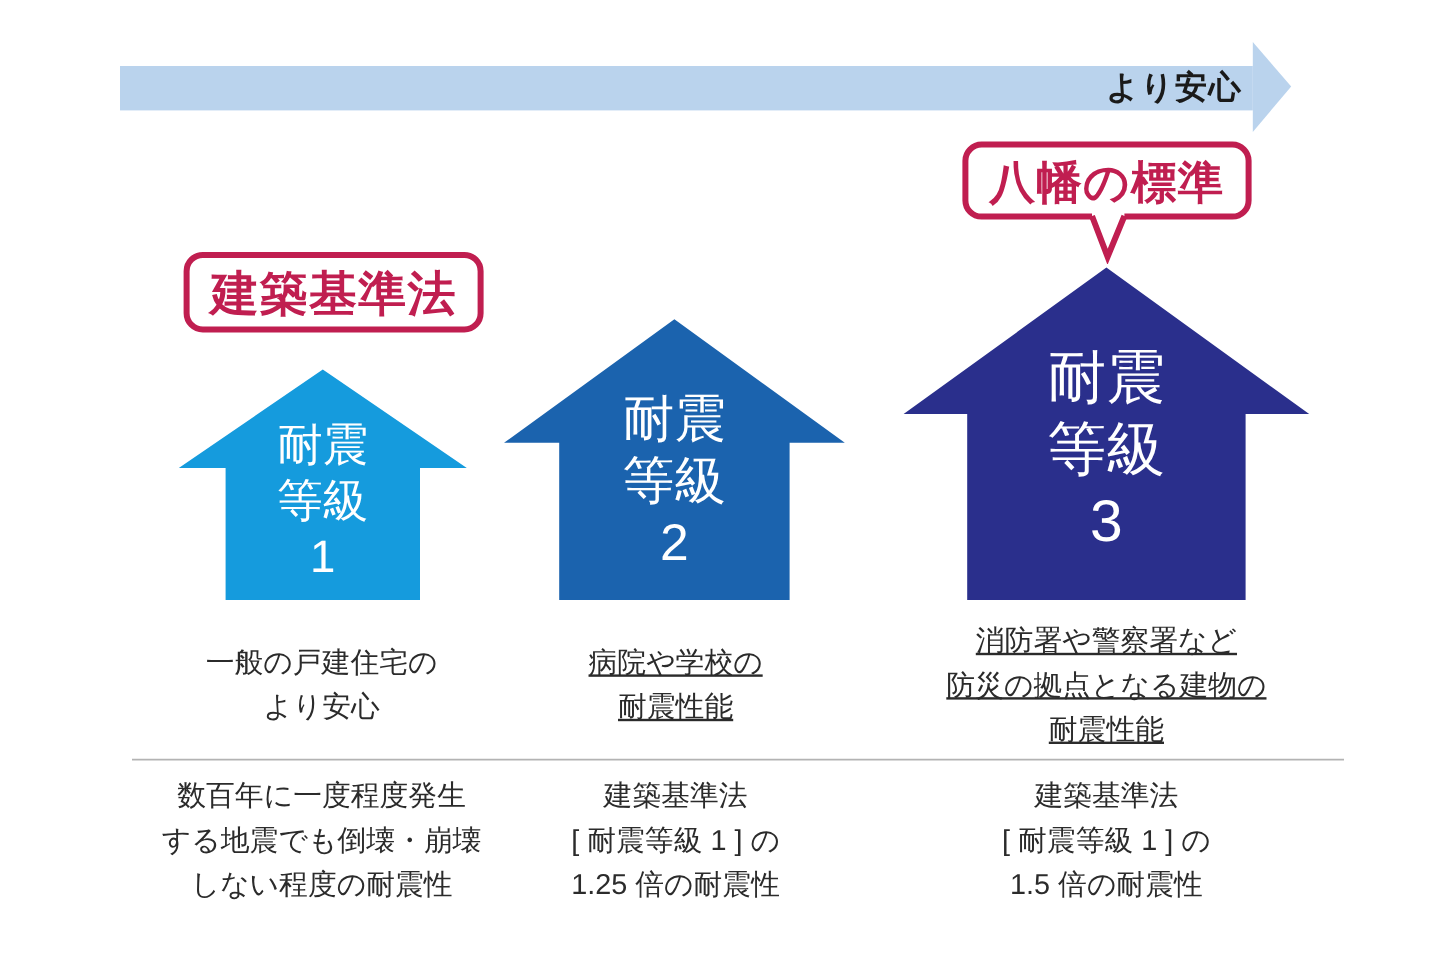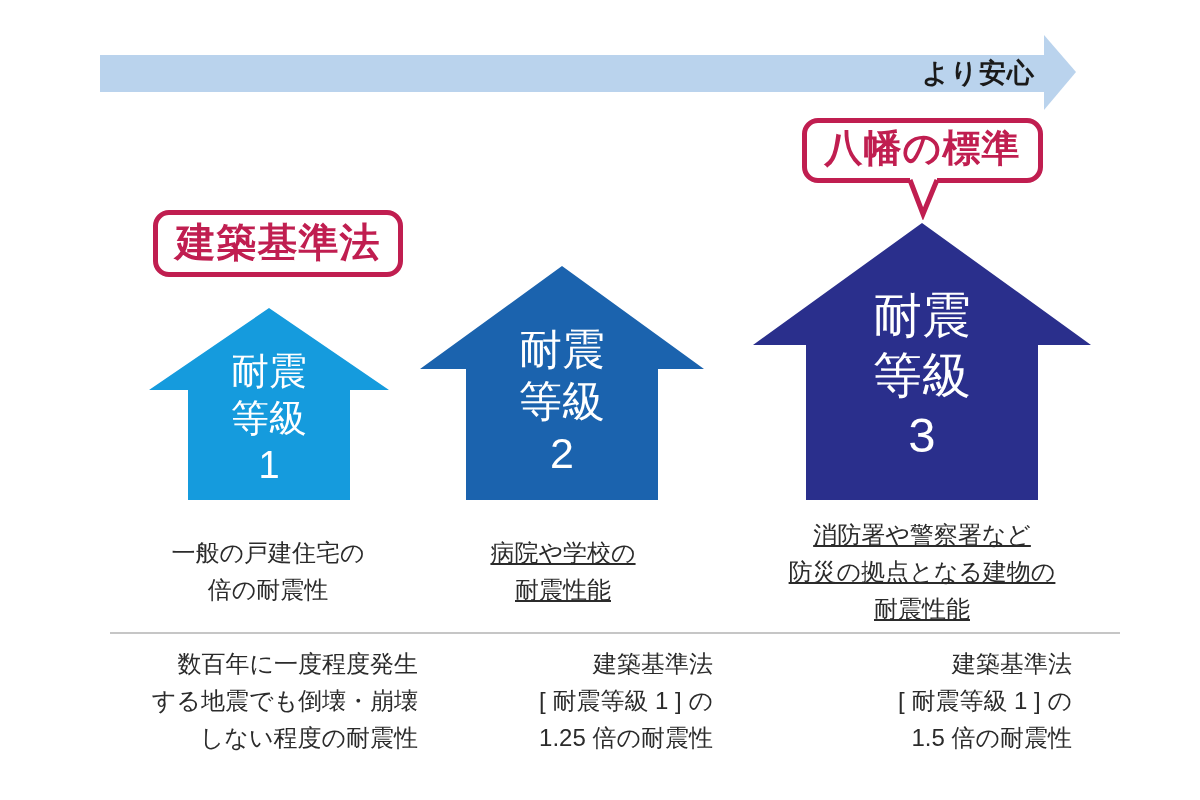--- a/index.html
+++ b/index.html
@@ -15,35 +15,35 @@
   .svg-layer{position:absolute;left:0;top:0;}
   .txt{position:absolute;text-align:center;white-space:pre-line;color:var(--text);}
   .reassurance{
     position:absolute;left:835px;top:55px;width:200px;height:37px;
     text-align:right;font-size:27px;font-weight:bold;color:#1a1a1a;line-height:37px;
     letter-spacing:1px;
   }
   .badge{
     position:absolute;box-sizing:border-box;background:#ffffff;
     border:5px solid var(--accent);border-radius:16px;
-    display:flex;align-items:flex-start;justify-content:center;
+    display:flex;align-items:flex-end;justify-content:center;
     color:var(--accent);font-weight:bold;letter-spacing:1px;
   }
   .badge-building-code{left:153px;top:210px;width:250px;height:67px;font-size:40px;}
   .badge-yahata{left:802px;top:118px;width:241px;height:65px;font-size:38px;}
   .bubble-tail{position:absolute;left:898px;top:176px;z-index:3;}
   .house-label{position:absolute;color:#ffffff;text-align:center;white-space:pre-line;font-weight:500;}
   .house-label-1{left:169px;top:348px;width:200px;font-size:38px;line-height:47px;}
   .house-label-2{left:462px;top:323px;width:200px;font-size:43px;line-height:52px;}
   .house-label-3{left:802px;top:285px;width:240px;font-size:49px;line-height:60px;}
   .desc{font-size:24px;line-height:37px;}
   .desc-1{left:118px;top:534px;width:300px;}
   .desc-2{left:413px;top:534px;width:300px;text-decoration:underline;}
   .desc-3{left:772px;top:516px;width:300px;text-decoration:underline;}
-  .detail{font-size:24px;line-height:37px;text-align:right;}
+  .detail{font-size:24px;line-height:37px;}
   .detail-1{left:118px;top:645px;width:300px;}
   .detail-2{left:413px;top:645px;width:300px;}
   .detail-3{left:772px;top:645px;width:300px;}
 </style>
 </head>
 <body>
 
 <div class="stage">
 
   <svg class="svg-layer" width="1200" height="800" viewBox="0 0 1200 800">
@@ -76,21 +76,21 @@
 等級
 1</div>
   <div class="house-label house-label-2">耐震
 等級
 2</div>
   <div class="house-label house-label-3">耐震
 等級
 3</div>
 
   <div class="txt desc desc-1">一般の戸建住宅の
-倍の耐震性</div>
+より安心</div>
   <div class="txt desc desc-2">病院や学校の
 耐震性能</div>
   <div class="txt desc desc-3">消防署や警察署など
 防災の拠点となる建物の
 耐震性能</div>
 
   <div class="txt detail detail-1">数百年に一度程度発生
 する地震でも倒壊・崩壊
 しない程度の耐震性</div>
   <div class="txt detail detail-2">建築基準法

